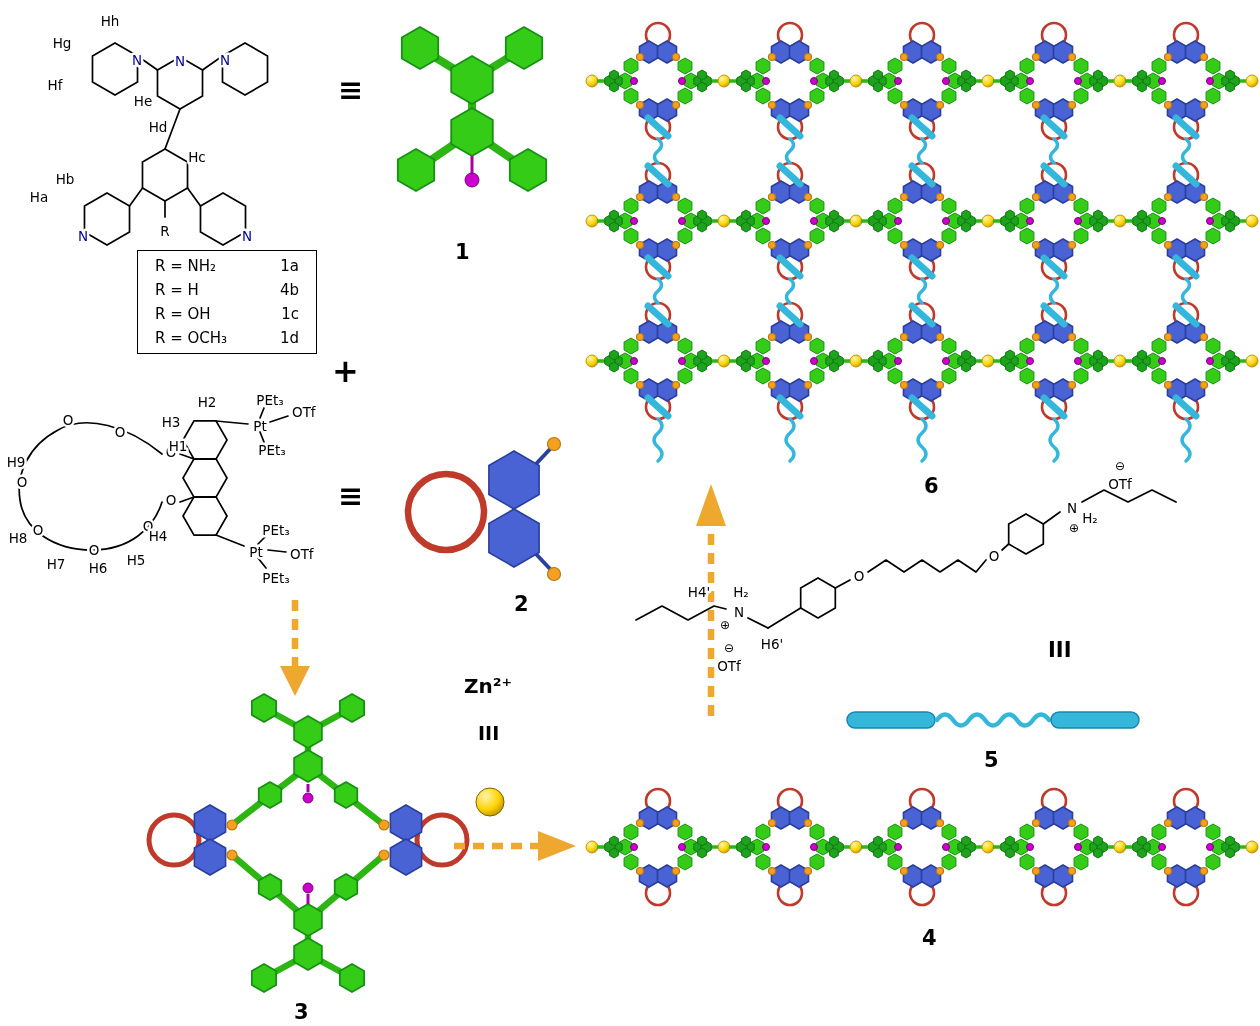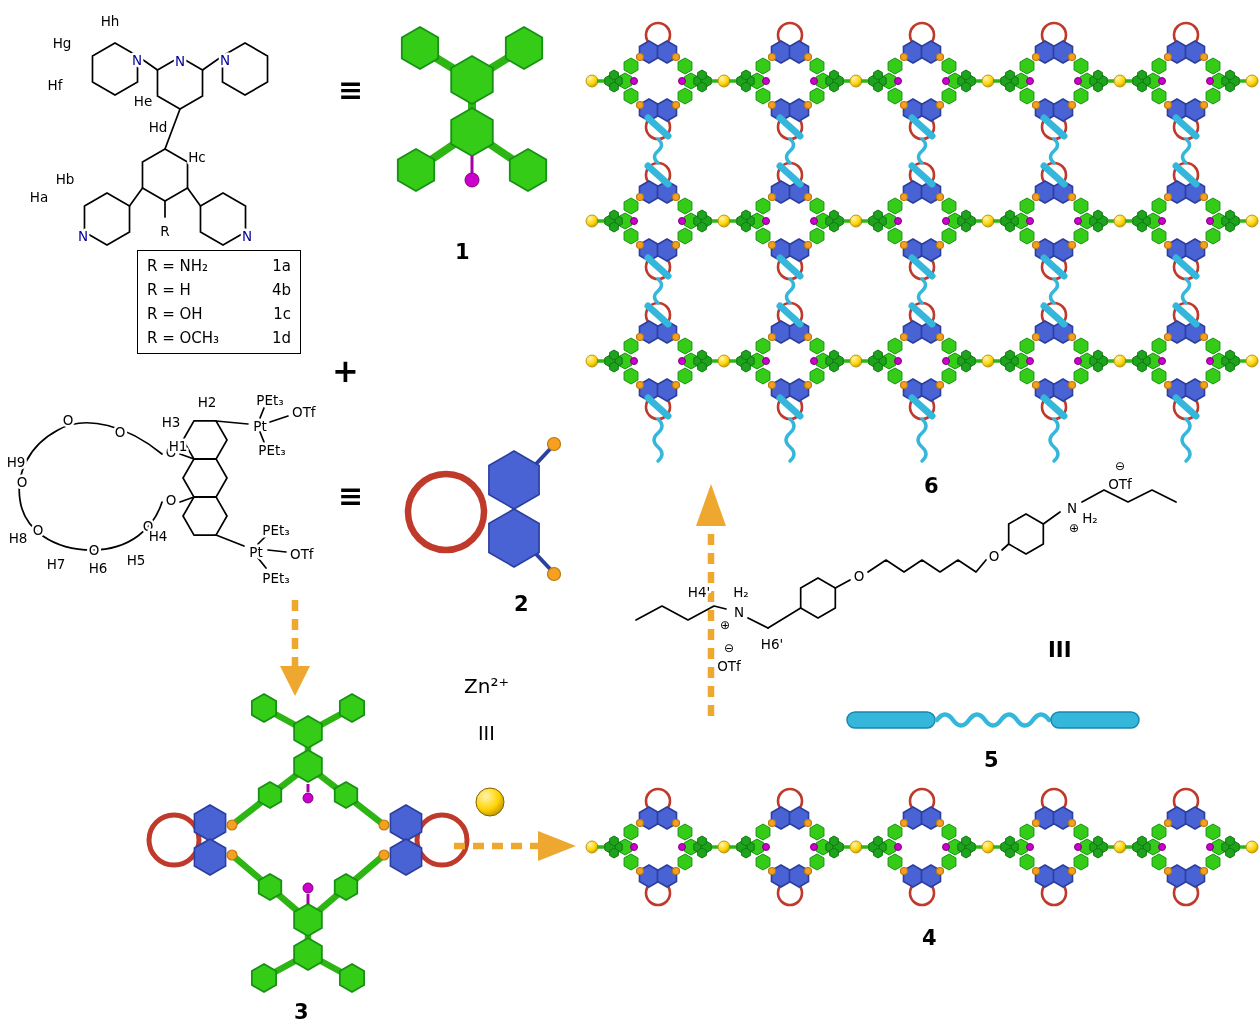--- a/index.html
+++ b/index.html
@@ -38,25 +38,25 @@
   .arrowhead{fill:#efa82f}
 
   
   svg text{dominant-baseline:central}
   .atm{font-family:"DejaVu Sans",sans-serif;font-size:13.5px;fill:#000}
   .chg{font-family:"DejaVu Sans",sans-serif;font-size:12px;fill:#000}
   .nblue{fill:#00009b}
   .halo{paint-order:stroke;stroke:#fff;stroke-width:5px;stroke-linejoin:round}
   .numlab{position:absolute;font-weight:bold;font-size:21px}
   .symb{position:absolute;font-weight:bold;font-size:30px}
-  .cond{position:absolute;font-weight:normal;font-size:20px}
+  .cond{position:absolute;font-weight:bold;font-size:20px}
 
   
   .legend{position:absolute;left:137px;top:250px;width:162px;border:1.6px solid #000;
-          background:#fff;font-size:15px;padding:3px 0}
+          background:#fff;font-size:15px;padding:3px 8px}
   .legrow{display:flex;justify-content:space-between;padding:1px 9px;line-height:22px}
 </style>
 </head>
 <body>
 
 <div id="canvas">
 
   <svg width="0" height="0" class="abs">
     <defs>
       <polygon id="hexP" points="0,-1 0.866,-0.5 0.866,0.5 0,1 -0.866,0.5 -0.866,-0.5" vector-effect="non-scaling-stroke"></polygon>

